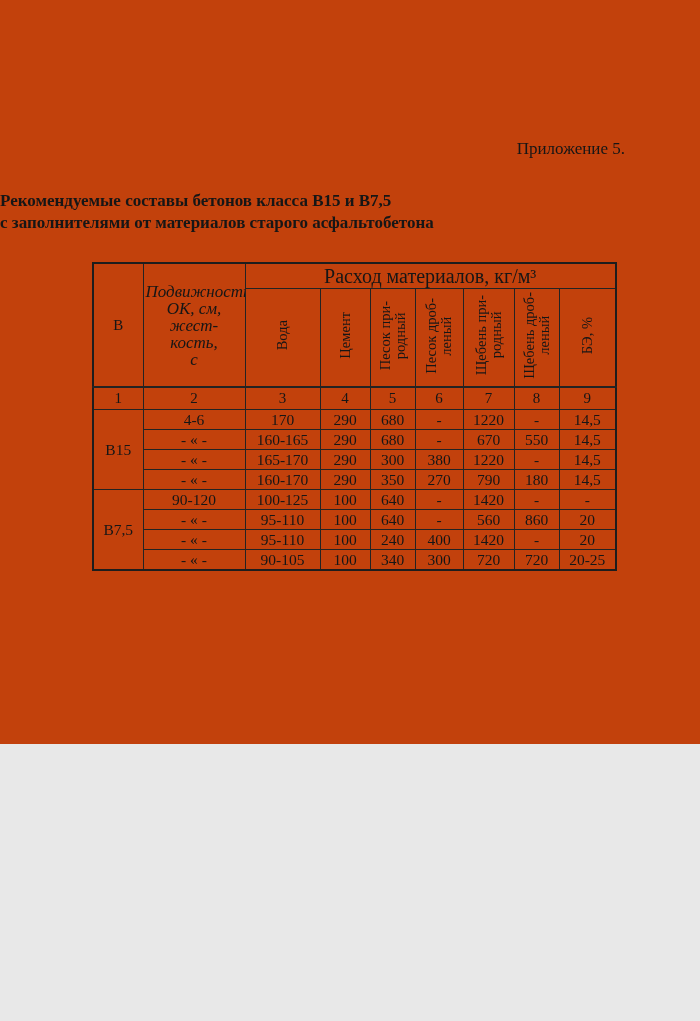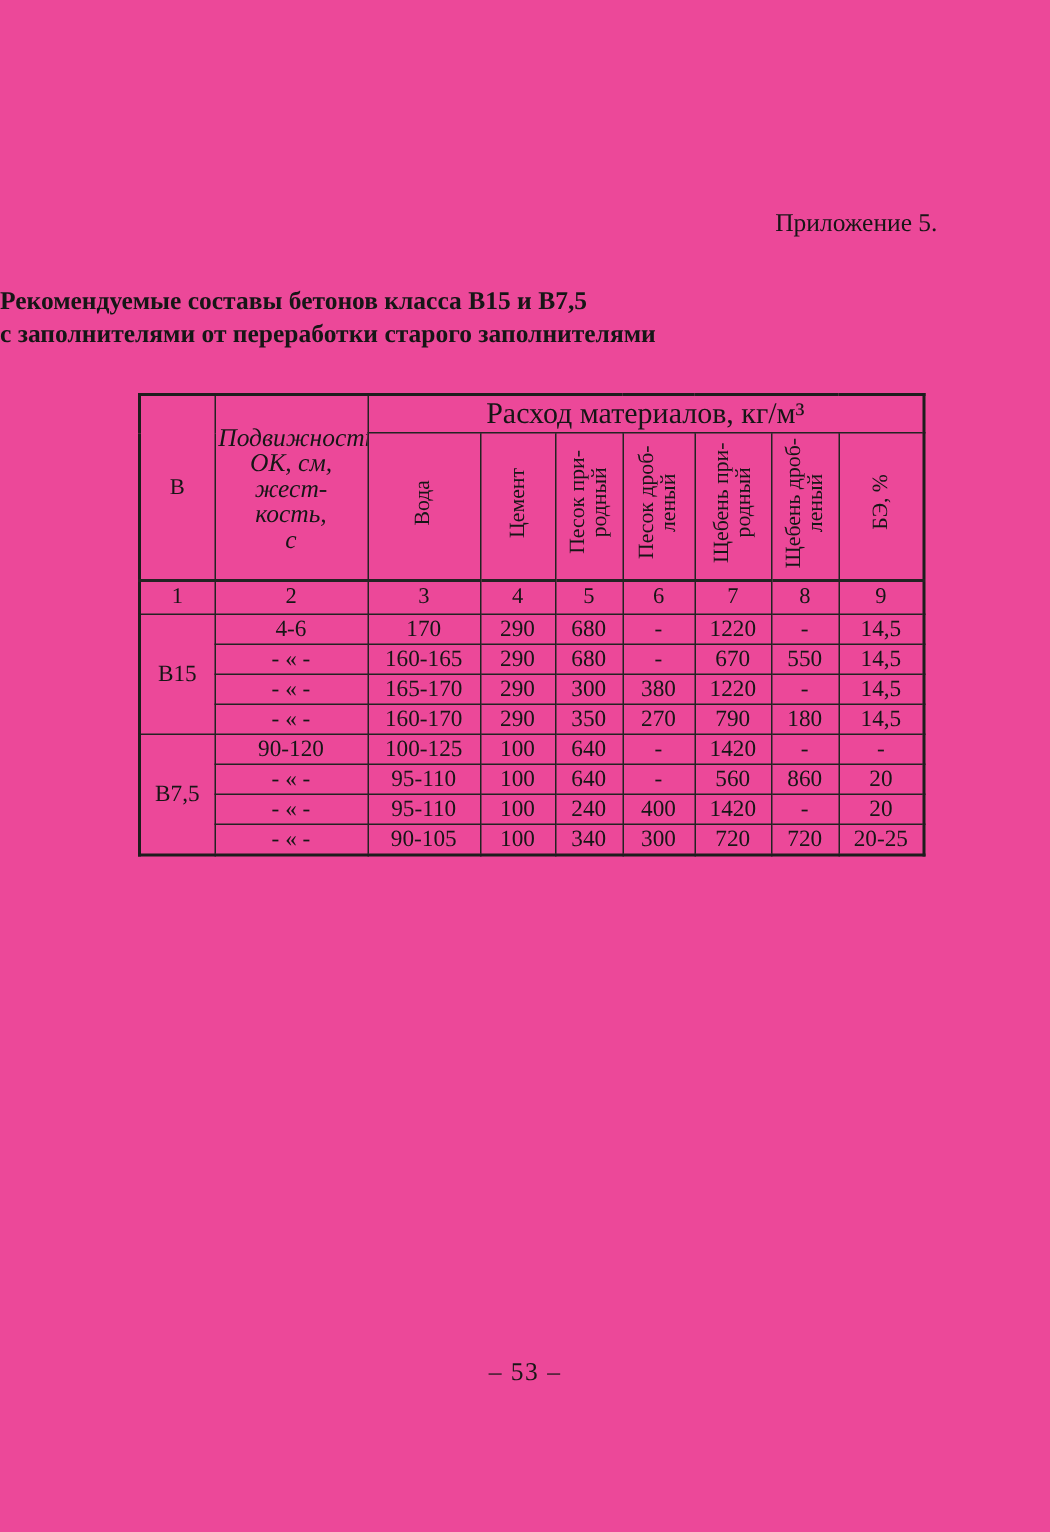--- a/index.html
+++ b/index.html
@@ -1,20 +1,20 @@
 <!DOCTYPE html>
 <html lang="ru"><head>
 <meta charset="utf-8">
 <style>
   html,body{margin:0;padding:0;background:#e8e8e8;}
   .page{
     position:relative;
-    width:700px;height:1021px;
+    width:700px;height:744px;
     margin:0 auto;
-    background:#ec4899;
+    background:#c2410c;
     color:#161616;
     font-family:"Liberation Serif","DejaVu Serif",serif;
     overflow:hidden;
   }
   .appendix{
     position:absolute;
     top:139px;left:0;width:625px;
     text-align:right;
     font-size:17px;
   }
@@ -74,21 +74,21 @@
 </style>
 </head>
 <body>
 
 <div class="page">
 
   <div class="appendix">Приложение 5.</div>
 
   <div class="doc-title">
     <div>Рекомендуемые составы бетонов класса В15 и В7,5</div>
-    <div>с заполнителями от переработки старого заполнителями</div>
+    <div>с заполнителями от материалов старого асфальтобетона</div>
   </div>
 
   <div class="tbl-wrap">
     <table class="data-table">
       <colgroup>
         <col style="width:50px">
           <col style="width:102px">
           <col style="width:75px">
         <col style="width:50px">
           <col style="width:45px">

